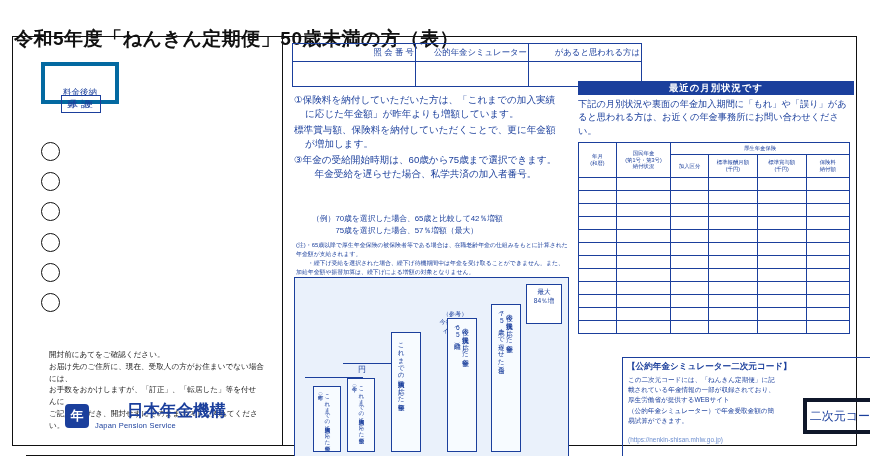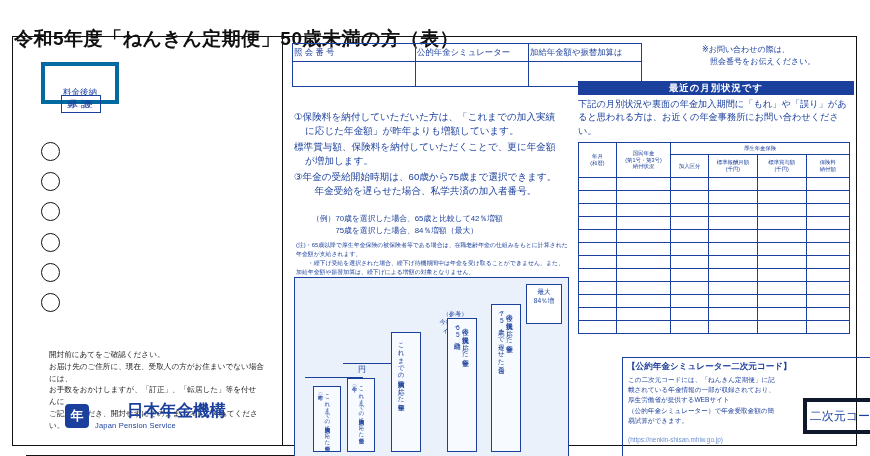--- a/index.html
+++ b/index.html
@@ -33,28 +33,28 @@
   .logoEn{font-size:7.5px;color:#1b3f9c;letter-spacing:.2px;margin-top:2px;}
 
   .addr{position:absolute;left:20px;top:398px;width:250px;font-size:9.6px;font-weight:bold;color:#1b3f9c;letter-spacing:-.2px;}
   .openbar{position:absolute;left:13px;top:418px;width:269px;height:27px;background:#dfe8f7;border-top:1px solid #111;}
 
   
   .right{position:absolute;left:284px;top:37px;width:573px;height:408px;}
 
   
   .tbl{position:absolute;border-collapse:collapse;}
-  .tbl td{border:1px solid #1b3f9c;color:#1b3f9c;font-size:8.4px;text-align:left;vertical-align:middle;}
+  .tbl td{border:1px solid #1b3f9c;color:#1b3f9c;font-size:8.4px;text-align:right;vertical-align:middle;}
 
   .toptbl{left:8px;top:6px;}
   .toptbl td.h{height:15px;}
   .toptbl td.b{height:22px;}
   .note-r{position:absolute;left:418px;top:7px;width:150px;font-size:8px;color:#1b3f9c;line-height:1.5;}
 
-  .bullets{position:absolute;left:10px;top:56px;width:270px;font-size:9.6px;line-height:1.5;color:#1b3f9c;margin-top:17px;}
+  .bullets{position:absolute;left:10px;top:56px;width:270px;font-size:9.6px;line-height:1.5;color:#1b3f9c;}
   .bullets p{margin:0 0 1px 0;text-indent:0;}
   .bullets .ind{padding-left:11px;text-indent:-11px;}
   .ex{position:absolute;left:28px;top:176px;width:250px;font-size:7.8px;line-height:1.5;color:#1b3f9c;}
   .tiny{position:absolute;left:12px;top:204px;width:272px;font-size:5.9px;line-height:1.5;color:#1b3f9c;}
 
   
   .rp{position:absolute;left:294px;top:44px;width:272px;}
   .rp-title{width:276px;height:14px;background:#1b3f9c;color:#fff;font-size:9.4px;font-weight:bold;
             text-align:center;line-height:14px;letter-spacing:1px;}
   .rp-text{margin-top:3px;width:272px;font-size:9.2px;line-height:1.45;color:#1b3f9c;}
@@ -128,40 +128,38 @@
 
   </div>
 
   <div class="right">
 
     <table class="tbl toptbl">
       <tbody>
           <tr>
         <td class="h" style="width:120px">照 会 番 号</td>
         <td class="h" style="width:110px">公的年金シミュレーター</td>
-        <td class="h" style="width:110px">加給年金額や振替加算は</td>
+        <td class="h" style="width:110px">があると思われる方は</td>
       </tr>
       <tr>
         <td class="b"></td>
         <td class="b"></td>
         <td class="b"></td>
       </tr>
     </tbody>
       </table>
-    <div class="note-r" style="white-space:pre-line">※お問い合わせの際は、
-　照会番号をお伝えください。</div>
 
     <div class="bullets">
       <p class="ind" style="white-space:pre-line">①保険料を納付していただいた方は、「これまでの加入実績に応じた年金額」が昨年よりも増額しています。</p>
       <p class="ind" style="white-space:pre-line">標準賞与額、保険料を納付していただくことで、更に年金額が増加します。</p>
       <p class="ind" style="white-space:pre-line">③年金の受給開始時期は、60歳から75歳まで選択できます。
 　年金受給を遅らせた場合、私学共済の加入者番号。</p>
     </div>
     <div class="ex" style="white-space:pre-line">（例）70歳を選択した場合、65歳と比較して42％増額
-　　　75歳を選択した場合、84％増額（最大）</div>
+　　　75歳を選択した場合、57％増額（最大）</div>
     <div class="tiny" style="white-space:pre-line">(注)・65歳以降で厚生年金保険の被保険者等である場合は、在職老齢年金の仕組みをもとに計算された年金額が支給されます。
 　　・繰下げ受給を選択された場合、繰下げ待機期間中は年金を受け取ることができません。また、加給年金額や振替加算は、繰下げによる増額の対象となりません。
 　　・遺族年金や障害年金を受け取ることができる場合には、老齢年金の受給開始時期を遅らせることができないことがあります。</div>
 
     <div class="rp">
       <div class="rp-title">最近の月別状況です</div>
       <div class="rp-text">下記の月別状況や裏面の年金加入期間に「もれ」や「誤り」があると思われる方は、お近くの年金事務所にお問い合わせください。</div>
 
       <table class="gridtbl">
         <tbody>

